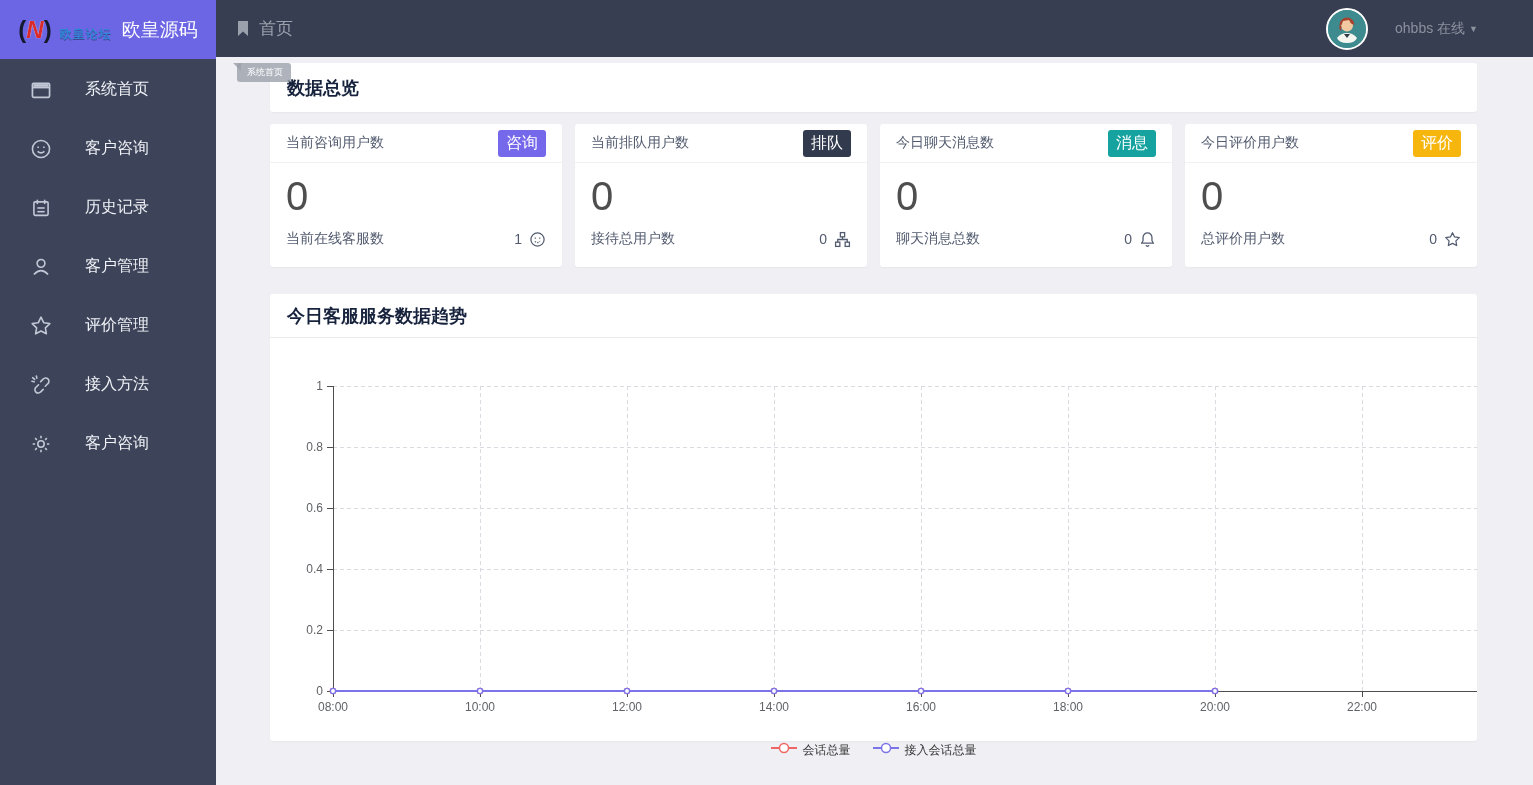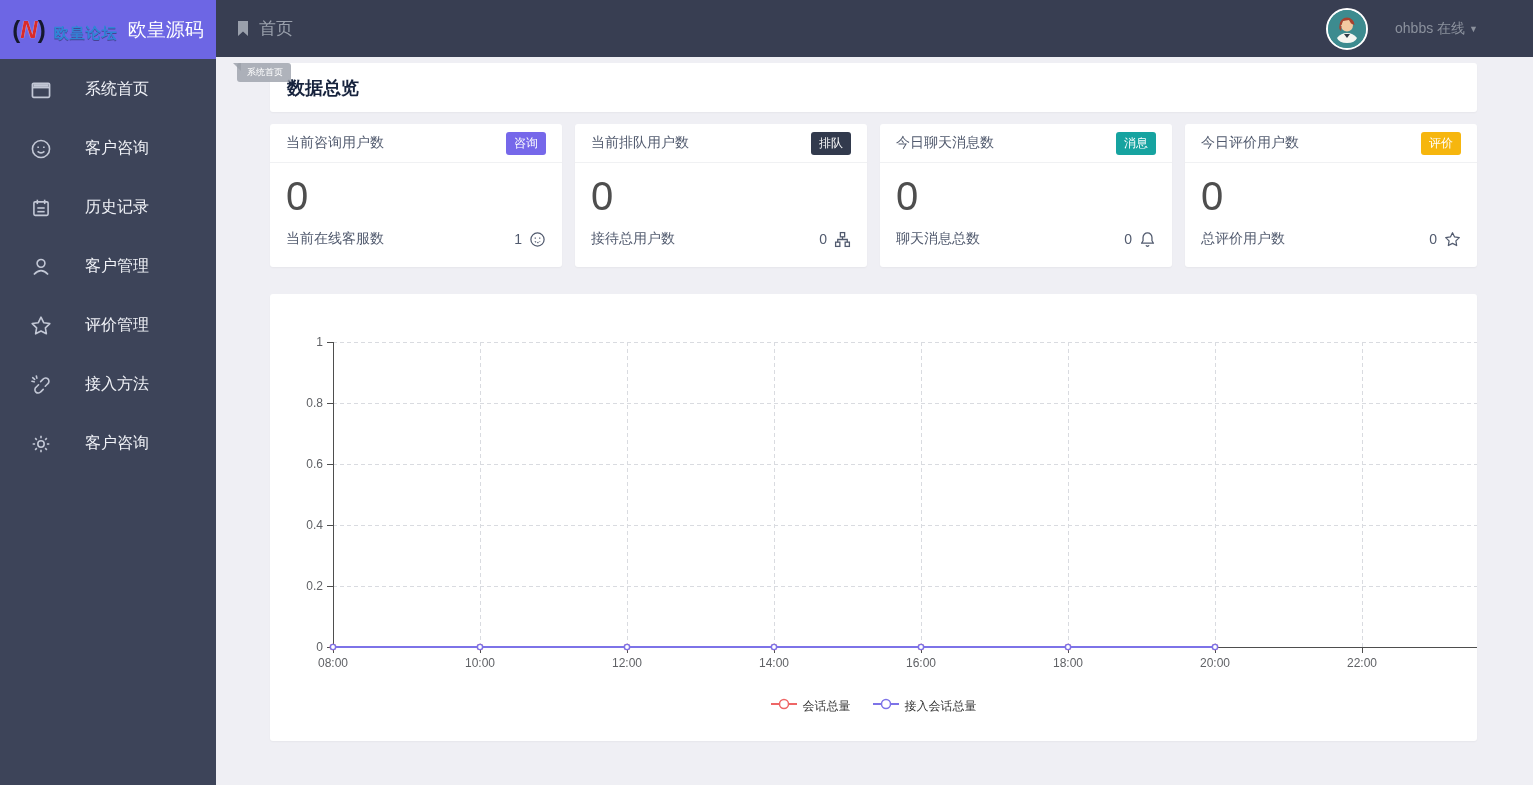--- a/index.html
+++ b/index.html
@@ -8,21 +8,21 @@
 
   
   .sidebar { position:absolute; left:0; top:0; width:216px; height:785px;
     background:#3d4459; z-index:5; }
   .brand { height:59px; background:#6d66e4; display:flex; align-items:center;
     justify-content:center; gap:10px; }
   .brand-logo { display:flex; align-items:baseline; font-weight:bold; }
   .brand-paren { color:#15192e; font-size:24px; font-weight:bold; }
   .brand-n { color:#d92b2b; font-size:24px; font-style:italic; font-weight:bold;
     text-shadow:0 0 1px #fff; }
-  .brand-sub { color:#2f86d6; font-size:15px; font-weight:bold; margin-left:8px;
+  .brand-sub { color:#2f86d6; font-size:12px; font-weight:bold; margin-left:8px;
     letter-spacing:1px; text-shadow:0 1px 0 rgba(0,0,0,.35); }
   .brand-title { color:#ffffff; font-size:19px; }
   .menu { padding-top:1px; }
   .menu-item { height:59px; display:flex; align-items:center; cursor:pointer; }
   .menu-item .mi-icon { width:22px; height:22px; margin-left:30px; color:#c3c8d6;
     display:flex; align-items:center; justify-content:center; }
   .menu-item .mi-label { margin-left:33px; color:#f0f2f7; font-size:16px; }
 
   
   .topbar { position:absolute; left:216px; top:0; right:0; height:57px;
@@ -50,21 +50,21 @@
   .panel { background:#fff; border-radius:3px; box-shadow:0 1px 2px rgba(0,0,0,.04); }
   .overview-header { height:49px; display:flex; align-items:center; margin-bottom:12px; }
   .overview-title { font-size:18px; color:#17233d; margin-left:17px; }
 
   .cards { display:flex; gap:13px; margin-bottom:27px; }
   .card { flex:1; height:143px; background:#fff; border-radius:3px;
     box-shadow:0 1px 2px rgba(0,0,0,.04); display:flex; flex-direction:column; }
   .card-head { display:flex; align-items:center; justify-content:space-between;
     padding:0 16px; height:39px; border-bottom:1px solid #f0f1f3; }
   .card-title { font-size:14px; color:#515a6e; }
-  .badge { color:#fff; font-size:12px; padding:3px 8px; border-radius:3px; }
+  .badge { color:#fff; font-size:16px; padding:3px 8px; border-radius:3px; }
   .card-value { font-size:40px; color:#4e4e4e; padding:10px 16px 0; line-height:46px; }
   .card-foot { display:flex; align-items:center; justify-content:space-between;
     padding:0 16px; height:40px; }
   .card-foot-label { font-size:14px; color:#515a6e; }
   .card-foot-right { display:flex; align-items:center; gap:7px; font-size:14px; color:#515a6e; }
   .cf-icon { width:17px; height:17px; color:#515a6e; display:flex; }
 
   .chart-panel { height:447px; display:flex; flex-direction:column; }
   .chart-header { height:44px; display:flex; align-items:center;
     border-bottom:1px solid #e8eaec; }
@@ -284,20 +284,23 @@
             <svg width="17" height="17" viewBox="0 0 18 18" fill="none" stroke="currentColor" stroke-width="1.3" stroke-linejoin="round">
               <path d="M9 1.8 L11.2 6.3 16.2 7 12.6 10.5 13.4 15.4 9 13.1 4.6 15.4 5.4 10.5 1.8 7 6.8 6.3 Z"></path>
             </svg>
           </span>
         </span>
       </div>
     </div>
   </section>
 
   <section class="panel chart-panel">
+    <div class="chart-header">
+      <h2 class="chart-title">今日客服服务数据趋势</h2>
+    </div>
     <div class="chart-body">
       <svg id="chart-svg" width="1207" height="400">
           <line class="grid" x1="63" y1="292" x2="1207" y2="292"></line>
           <line class="grid" x1="63" y1="231" x2="1207" y2="231"></line>
           <line class="grid" x1="63" y1="170" x2="1207" y2="170"></line>
           <line class="grid" x1="63" y1="109" x2="1207" y2="109"></line>
           <line class="grid" x1="63" y1="48" x2="1207" y2="48"></line>
           <line class="grid" x1="210" y1="48" x2="210" y2="353"></line>
           <line class="grid" x1="357" y1="48" x2="357" y2="353"></line>
           <line class="grid" x1="504" y1="48" x2="504" y2="353"></line>

